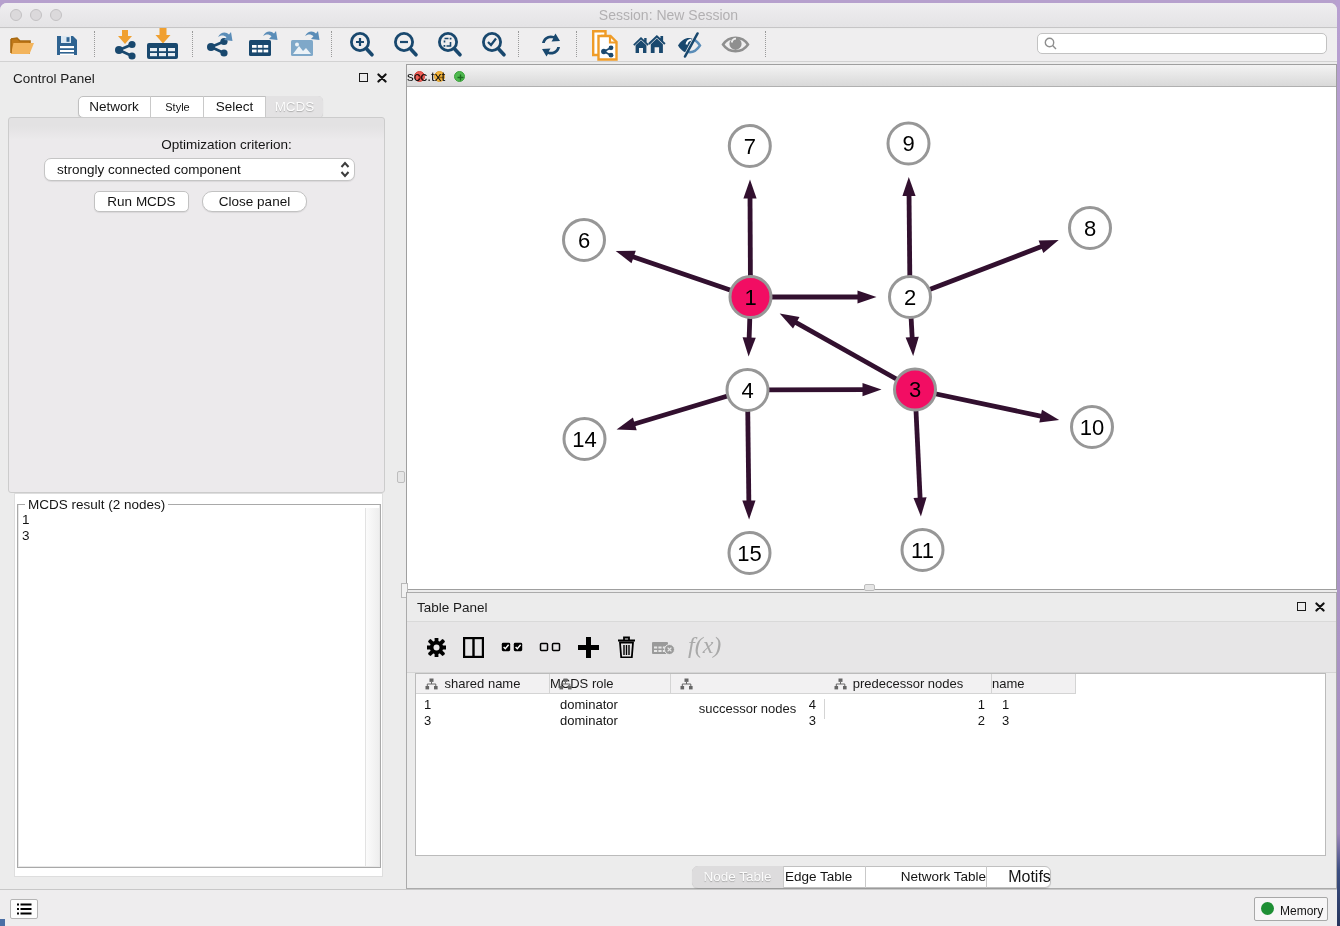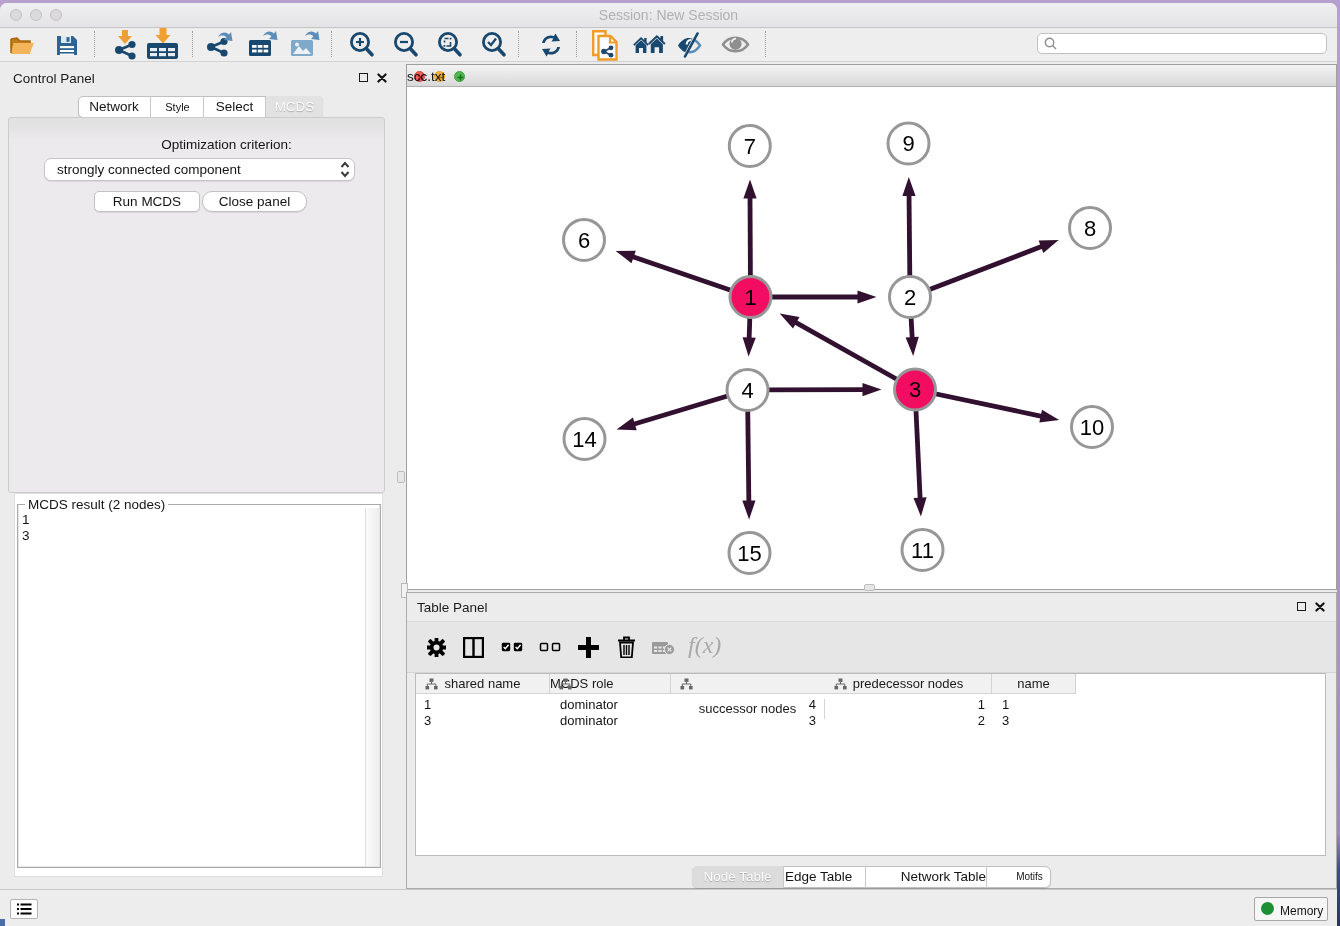--- a/index.html
+++ b/index.html
@@ -168,21 +168,21 @@
 <div class="abs" style="left:265px;top:96px;width:58px;height:22px;font-size:13.5px;background:#e3e2e3;color:#fdfdfd;text-shadow:0 1px 1px #adadad;text-align:center;line-height:22px;border-left:1px solid #c9c9c9;border-radius:0 5px 5px 0">MCDS</div>
 
 <div class="abs" style="left:8px;top:117px;width:377px;height:376px;background:linear-gradient(#e3e2e3 0px,#e3e2e3 8px,#eceaec 22px);border:1px solid #cccccc;border-radius:3px"></div>
 <div class="abs" style="left:8px;top:137px;width:437px;text-align:center;font-size:13.5px;color:#141414">Optimization criterion:</div>
 <div class="abs" style="left:44px;top:158px;width:311px;height:23px;background:#fff;border:1px solid #c5c5c5;border-radius:7px;box-shadow:0 1px 1px rgba(0,0,0,0.08)"></div>
 <div class="abs" style="left:57px;top:162px;font-size:13.5px;color:#141414">strongly connected component</div>
 <svg class="abs" style="left:339px;top:161px" width="12" height="17" viewBox="0 0 12 17">
     <path d="M2.5 6 L6 2 L9.5 6" fill="none" stroke="#3c3c3c" stroke-width="2"></path>
     <path d="M2.5 11 L6 15 L9.5 11" fill="none" stroke="#3c3c3c" stroke-width="2"></path>
   </svg>
-<div class="abs" style="left:94px;top:191px;width:106px;height:21px;background:#fff;border:1px solid #c2c2c2;border-radius:5px;font-size:13.5px;color:#141414;text-align:center;line-height:20px;box-shadow:0 1px 1px rgba(0,0,0,0.08)">Run MCDS</div>
+<div class="abs" style="left:94px;top:191px;width:95px;height:21px;background:#fff;border:1px solid #c2c2c2;border-radius:5px;font-size:13.5px;color:#141414;text-align:center;line-height:20px;box-shadow:0 1px 1px rgba(0,0,0,0.08)">Run MCDS</div>
 <div class="abs" style="left:202px;top:191px;width:105px;height:21px;background:#fff;border:1px solid #c2c2c2;border-radius:10px;font-size:13.5px;color:#141414;text-align:center;line-height:20px;box-shadow:0 1px 1px rgba(0,0,0,0.08)">Close panel</div>
 
 <div class="abs" style="left:14px;top:493px;width:369px;height:384px;background:#fff;border:1px solid #dedede"></div>
 <div class="abs" style="left:17px;top:504px;width:364px;height:364px;border:1px solid #a9a9a9"></div>
 <div class="abs" style="left:18px;top:505px;width:362px;height:362px;border:1px solid #e8e8e8;border-top:none"></div>
 <div class="abs" style="left:25px;top:497px;background:#fff;padding:0 3px;font-size:13.5px;color:#141414">MCDS result (2 nodes)</div>
 <div class="abs" style="left:365px;top:508px;width:14px;height:358px;background:linear-gradient(to right,#fbfbfb,#eeeeee);border-left:1px solid #e2e2e2"></div>
 <div class="abs" style="left:22px;top:512px;font-size:13.5px;color:#141414;line-height:16px">1<br>3</div>
 
 <div class="abs" style="left:397px;top:471px;width:8px;height:12px;background:#e6e6e6;border:1px solid #bdbdbd;border-radius:2px"></div>
@@ -348,37 +348,37 @@
     <rect x="9" y="8" width="3.6" height="3.4" fill="#666"></rect>
     <path d="M6.5 4 V6 M2.3 8 V6 H10.8 V8" stroke="#666" stroke-width="1" fill="none"></path>
   </svg>
 <div class="abs" style="left:825px;top:674px;width:167px;height:20px;border-right:1px solid #d4d4d4;font-size:13px;color:#1a1a1a;text-align:center;line-height:20px">predecessor nodes</div>
 <svg style="position:absolute;left:834px;top:678px" width="13" height="12" viewBox="0 0 13 12">
     <rect x="4.5" y="0.5" width="4" height="3.4" fill="#666"></rect>
     <rect x="0.5" y="8" width="3.6" height="3.4" fill="#666"></rect>
     <rect x="9" y="8" width="3.6" height="3.4" fill="#666"></rect>
     <path d="M6.5 4 V6 M2.3 8 V6 H10.8 V8" stroke="#666" stroke-width="1" fill="none"></path>
   </svg>
-<div class="abs" style="left:992px;top:674px;width:84px;height:20px;border-right:1px solid #d4d4d4;font-size:13px;color:#1a1a1a;text-align:center;line-height:20px">name</div>
+<div class="abs" style="left:992px;top:674px;width:84px;height:20px;border-right:1px solid #d4d4d4;font-size:13px;color:#1a1a1a;line-height:20px">name</div>
 <div class="abs" style="left:424px;top:697px;font-size:13px;color:#141414">1</div>
 <div class="abs" style="left:424px;top:713px;font-size:13px;color:#141414">3</div>
 <div class="abs" style="left:560px;top:697px;font-size:13px;color:#141414">dominator</div>
 <div class="abs" style="left:560px;top:713px;font-size:13px;color:#141414">dominator</div>
 <div class="abs" style="left:716px;top:697px;width:100px;text-align:right;font-size:13px;color:#141414">4</div>
 <div class="abs" style="left:716px;top:713px;width:100px;text-align:right;font-size:13px;color:#141414">3</div>
 <div class="abs" style="left:885px;top:697px;width:100px;text-align:right;font-size:13px;color:#141414">1</div>
 <div class="abs" style="left:885px;top:713px;width:100px;text-align:right;font-size:13px;color:#141414">2</div>
 <div class="abs" style="left:1002px;top:697px;font-size:13px;color:#141414">1</div>
 <div class="abs" style="left:1002px;top:713px;font-size:13px;color:#141414">3</div>
 
 <div class="abs" style="left:692px;top:866px;width:359px;height:22px;background:#fff;border:1px solid #c0c0c0;border-radius:6px;box-shadow:0 1px 1px rgba(0,0,0,0.1)"></div>
 <div class="abs" style="left:692px;top:866px;width:92px;height:22px;background:#dddcdd;color:#fcfcfc;text-shadow:0 1px 1px #a8a8a8;font-size:13.5px;text-align:center;line-height:22px;border-radius:6px 0 0 6px;border-right:1px solid #c9c9c9">Node Table</div>
 <div class="abs" style="left:785px;top:866px;width:81px;height:22px;font-size:13.5px;color:#141414;text-align:left;line-height:22px;border-right:1px solid #c9c9c9">Edge Table</div>
 <div class="abs" style="left:867px;top:866px;width:120px;height:22px;font-size:13.5px;color:#141414;text-align:right;line-height:22px;border-right:1px solid #c9c9c9">Network Table</div>
-<div class="abs" style="left:988px;top:866px;width:83px;height:22px;font-size:10px;color:#141414;text-align:center;line-height:22px">Motifs</div>
+<div class="abs" style="left:988px;top:866px;width:83px;height:22px;font-size:16px;color:#141414;text-align:center;line-height:22px">Motifs</div>
 
 <div class="abs" style="left:0;top:889px;width:1337px;height:37px;background:#eeedee;border-top:1px solid #c8c8c8"></div>
 <div class="abs" style="left:10px;top:899px;width:28px;height:20px;background:#fdfdfd;border:1px solid #b5b5b5;border-radius:2px"></div>
 <svg class="abs" style="left:17px;top:903px" width="15" height="12" viewBox="0 0 15 12">
     <g fill="#000">
       <rect x="0" y="0.5" width="2" height="2"></rect>
       <rect x="0" y="5" width="2" height="2"></rect>
       <rect x="0" y="9.5" width="2" height="2"></rect>
       <rect x="3.5" y="0.5" width="11" height="2"></rect>
       <rect x="3.5" y="5" width="11" height="2"></rect>

